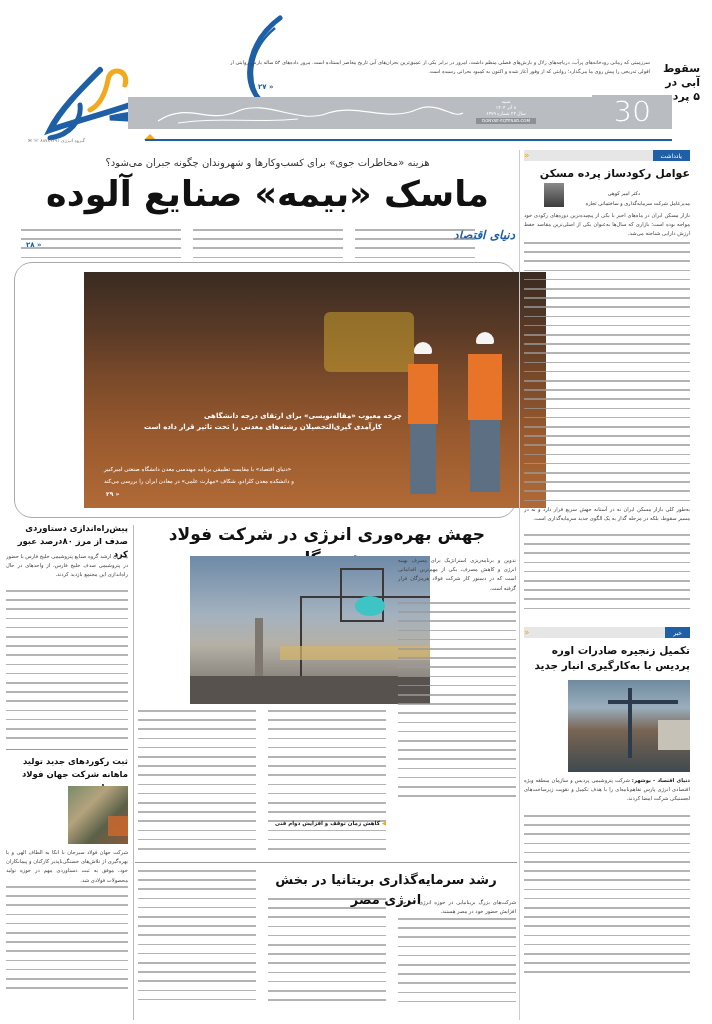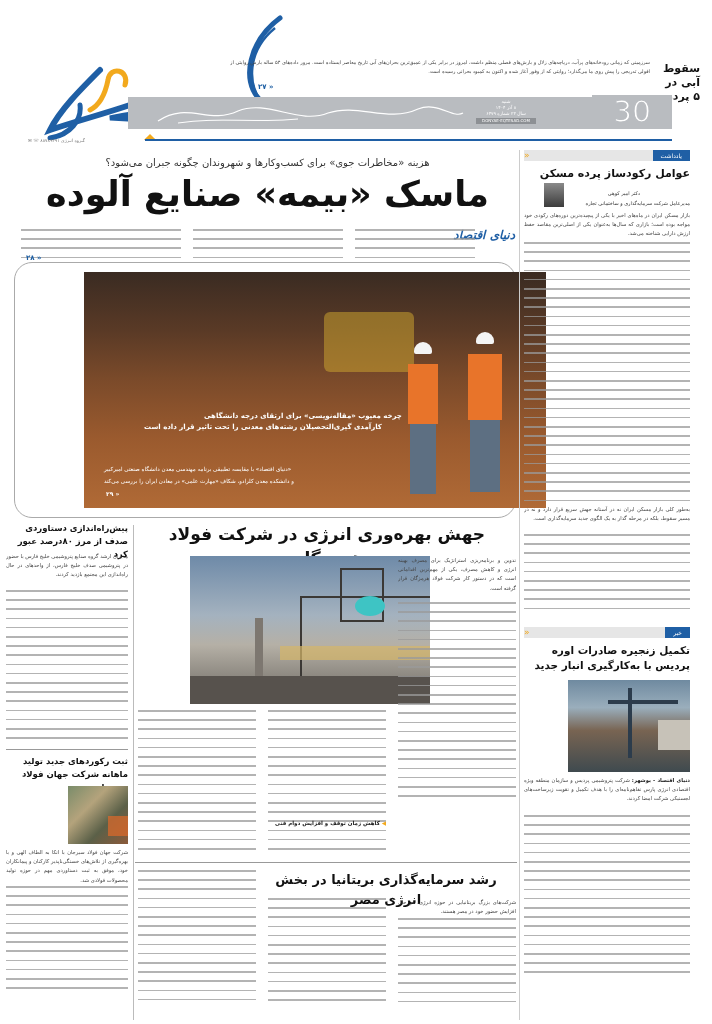--- a/index.html
+++ b/index.html
@@ -51,21 +51,21 @@
   <div class="abs rule" style="left:145px;top:139px;width:527px;height:2px;"></div>
 </div>
 
 <div class="abs" style="left:20px;top:150px;width:495px;height:110px;">
   <div class="abs kicker" style="left:0;right:0;top:7px;text-align:center;font-size:10px;font-weight:normal;color:#333;">هزینه «مخاطرات جوی» برای کسب‌وکارها و شهروندان چگونه جبران می‌شود؟</div>
   <div class="abs h1" style="left:0;right:0;top:22px;text-align:center;font-size:35px;line-height:44px;letter-spacing:-1px;">ماسک «بیمه» صنایع آلوده</div>
   <div class="abs" style="right:0;top:78px;font-size:12px;color:#1f5fa5;font-weight:bold;font-style:italic;">دنیای اقتصاد</div>
   <div class="abs fill-lines" style="right:40px;top:79px;width:120px;height:34px;"></div>
   <div class="abs fill-lines" style="right:172px;top:79px;width:150px;height:34px;"></div>
   <div class="abs fill-lines" style="right:334px;top:79px;width:160px;height:34px;"></div>
-  <div class="abs ref" style="left:6px;top:104px;">۲۸ »</div>
+  <div class="abs ref" style="left:6px;top:91px;">۲۸ »</div>
 </div>
 
 <div class="abs" style="left:14px;top:262px;width:500px;height:254px;border:1px solid #aaa;border-radius:18px;"></div>
 <div class="abs photo" style="left:40px;top:272px;width:462px;height:236px;background:
   linear-gradient(to bottom,#3a2b22 0%,#5a3a26 25%,#7a4a2a 45%,#9a5a2e 70%,#b06a36 100%);">
   <div class="abs" style="left:240px;top:40px;width:90px;height:60px;background:#c9a030;opacity:.55;border-radius:6px;"></div>
   <div class="abs" style="left:320px;top:70px;width:38px;height:150px;">
     <div style="position:absolute;left:10px;top:0;width:18px;height:12px;background:#f4f4f4;border-radius:9px 9px 2px 2px;"></div>
     <div style="position:absolute;left:4px;top:22px;width:30px;height:60px;background:#e8742a;"></div>
     <div style="position:absolute;left:6px;top:82px;width:26px;height:70px;background:#5d6f82;"></div>

